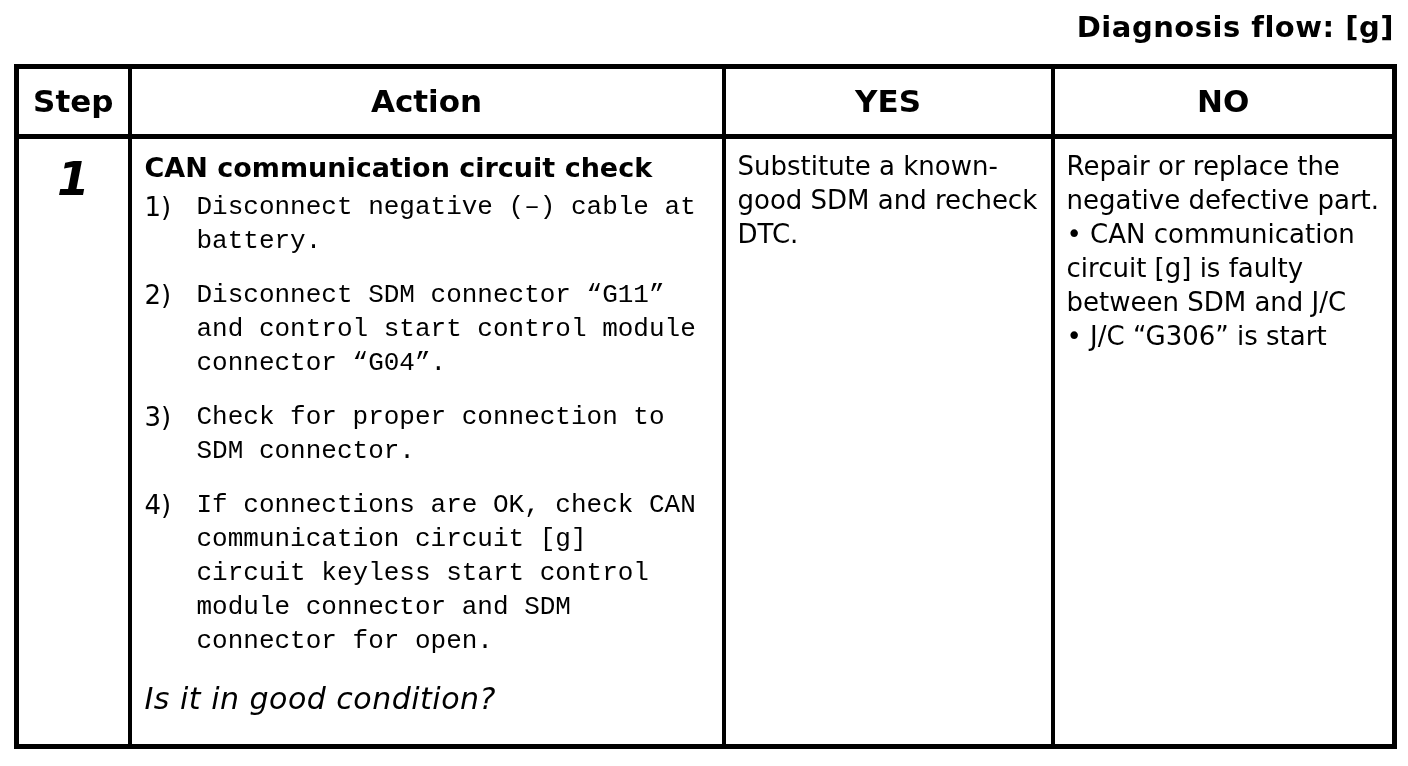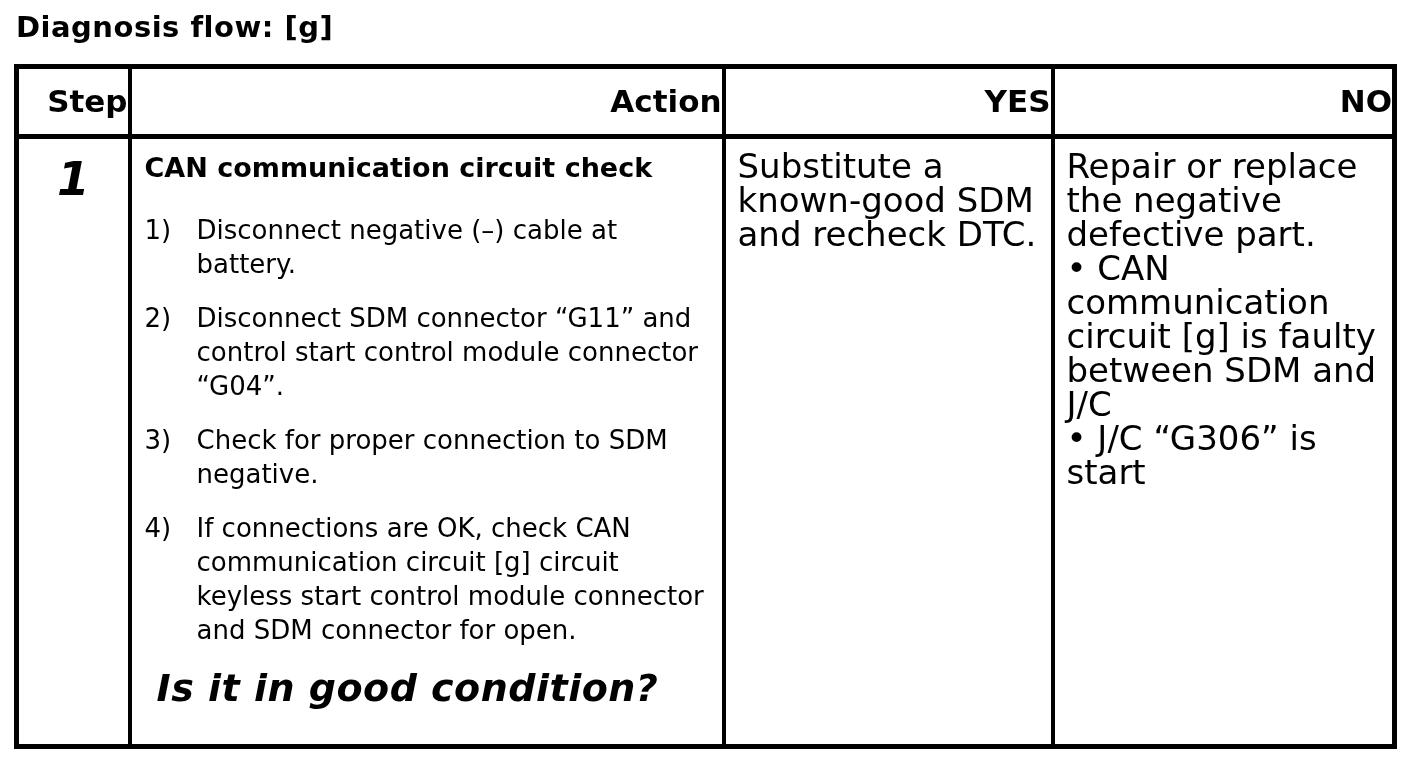--- a/index.html
+++ b/index.html
@@ -17,38 +17,39 @@
     padding: 8px 14px 0 14px;
     overflow: hidden;
     background: #ffffff;
   }
   .doc-title {
     font-size: 29px;
     font-weight: bold;
     line-height: 34px;
     margin: 2px 0 20px 2px;
     letter-spacing: 0.5px;
+    text-align: right;
   }
   table.diag {
     border-collapse: collapse;
     table-layout: fixed;
     width: 1378px;
     border: 5px solid #000;
   }
   table.diag th,
   table.diag td {
     border: 4px solid #000;
     vertical-align: top;
     box-sizing: border-box;
   }
   table.diag thead th {
     border-bottom: 5px solid #000;
     font-size: 31px;
     font-weight: bold;
-    text-align: right;
+    text-align: center;
     line-height: 38px;
     padding: 13px 0 14px 0;
     background: #ffffff;
   }
   tbody td { height: 610px; }
   .step-cell {
     text-align: center;
     padding-top: 14px;
   }
   .step-number {
@@ -60,43 +61,42 @@
   .action-cell {
     padding: 12px 14px 12px 13px;
     font-size: 26px;
     line-height: 34px;
   }
   .action-heading {
     font-size: 27px;
     font-weight: bold;
     line-height: 34px;
     max-width: 520px;
-    margin-bottom: 28px;
+    margin-bottom: 5px;
   }
   .action-list { margin-top: 0; }
   .action-list-item {
     display: flex;
     margin-bottom: 20px;
   }
   .action-list-item .marker {
     flex: none;
     width: 52px;
   }
-  .action-list-item .item-text { flex: 1; }
+  .action-list-item .item-text { flex: 1; font-family: Liberation Mono, monospace; }
   .action-question {
-    font-size: 38px;
-    font-weight: bold;
+    font-size: 30px;
+    font-weight: normal;
     font-style: italic;
     margin-top: 24px;
     letter-spacing: 0.5px;
-    margin-left: 12px;
   }
   .yes-cell, .no-cell {
     padding: 10px 12px 10px 12px;
-    font-size: 34px;
+    font-size: 26px;
     line-height: 34px;
   }
 </style>
 </head>
 <body>
 
 <div class="page">
   <div class="doc-title">Diagnosis flow: [g]</div>
 
   <table class="diag">
@@ -125,21 +125,21 @@
             <div class="action-list-item">
               <span class="marker">1)</span>
               <span class="item-text">Disconnect negative (–) cable at battery.</span>
             </div>
             <div class="action-list-item">
               <span class="marker">2)</span>
               <span class="item-text">Disconnect SDM connector “G11” and control start control module connector “G04”.</span>
             </div>
             <div class="action-list-item">
               <span class="marker">3)</span>
-              <span class="item-text">Check for proper connection to SDM negative.</span>
+              <span class="item-text">Check for proper connection to SDM connector.</span>
             </div>
             <div class="action-list-item">
               <span class="marker">4)</span>
               <span class="item-text">If connections are OK, check CAN communication circuit [g] circuit keyless start control module connector and SDM connector for open.</span>
             </div>
           </div>
           <div class="action-question">Is it in good condition?</div>
         </td>
         <td class="yes-cell">
           <div>Substitute a known-good SDM and recheck DTC.</div>

